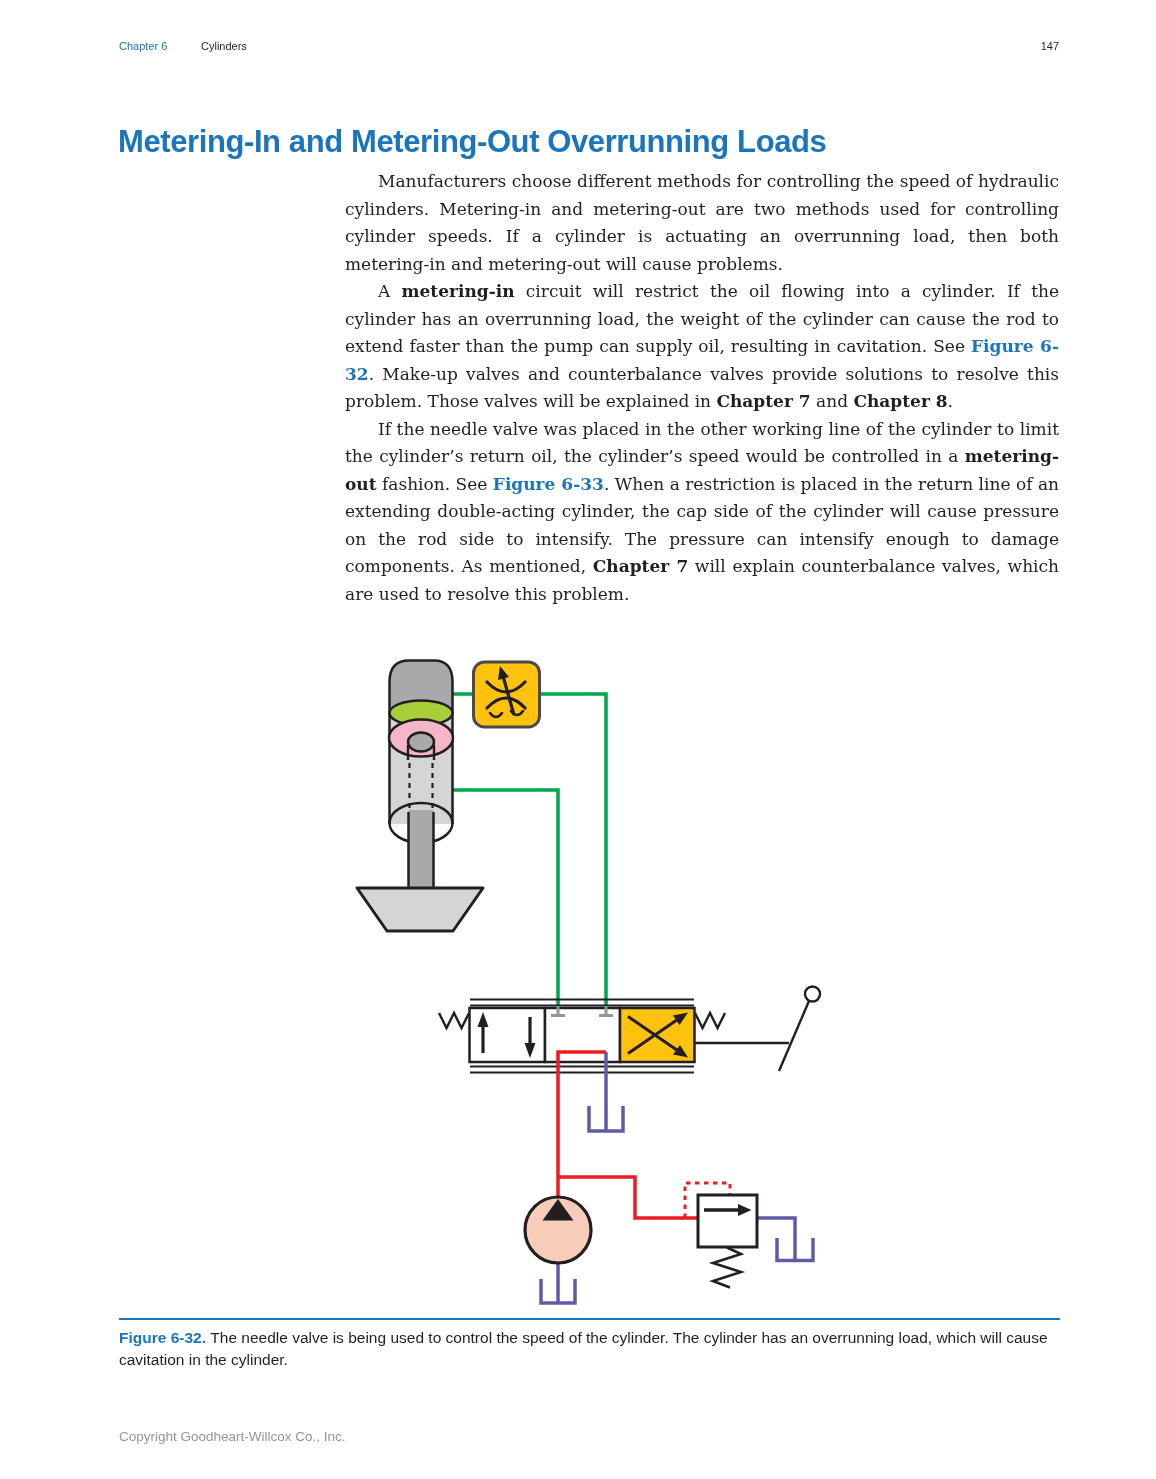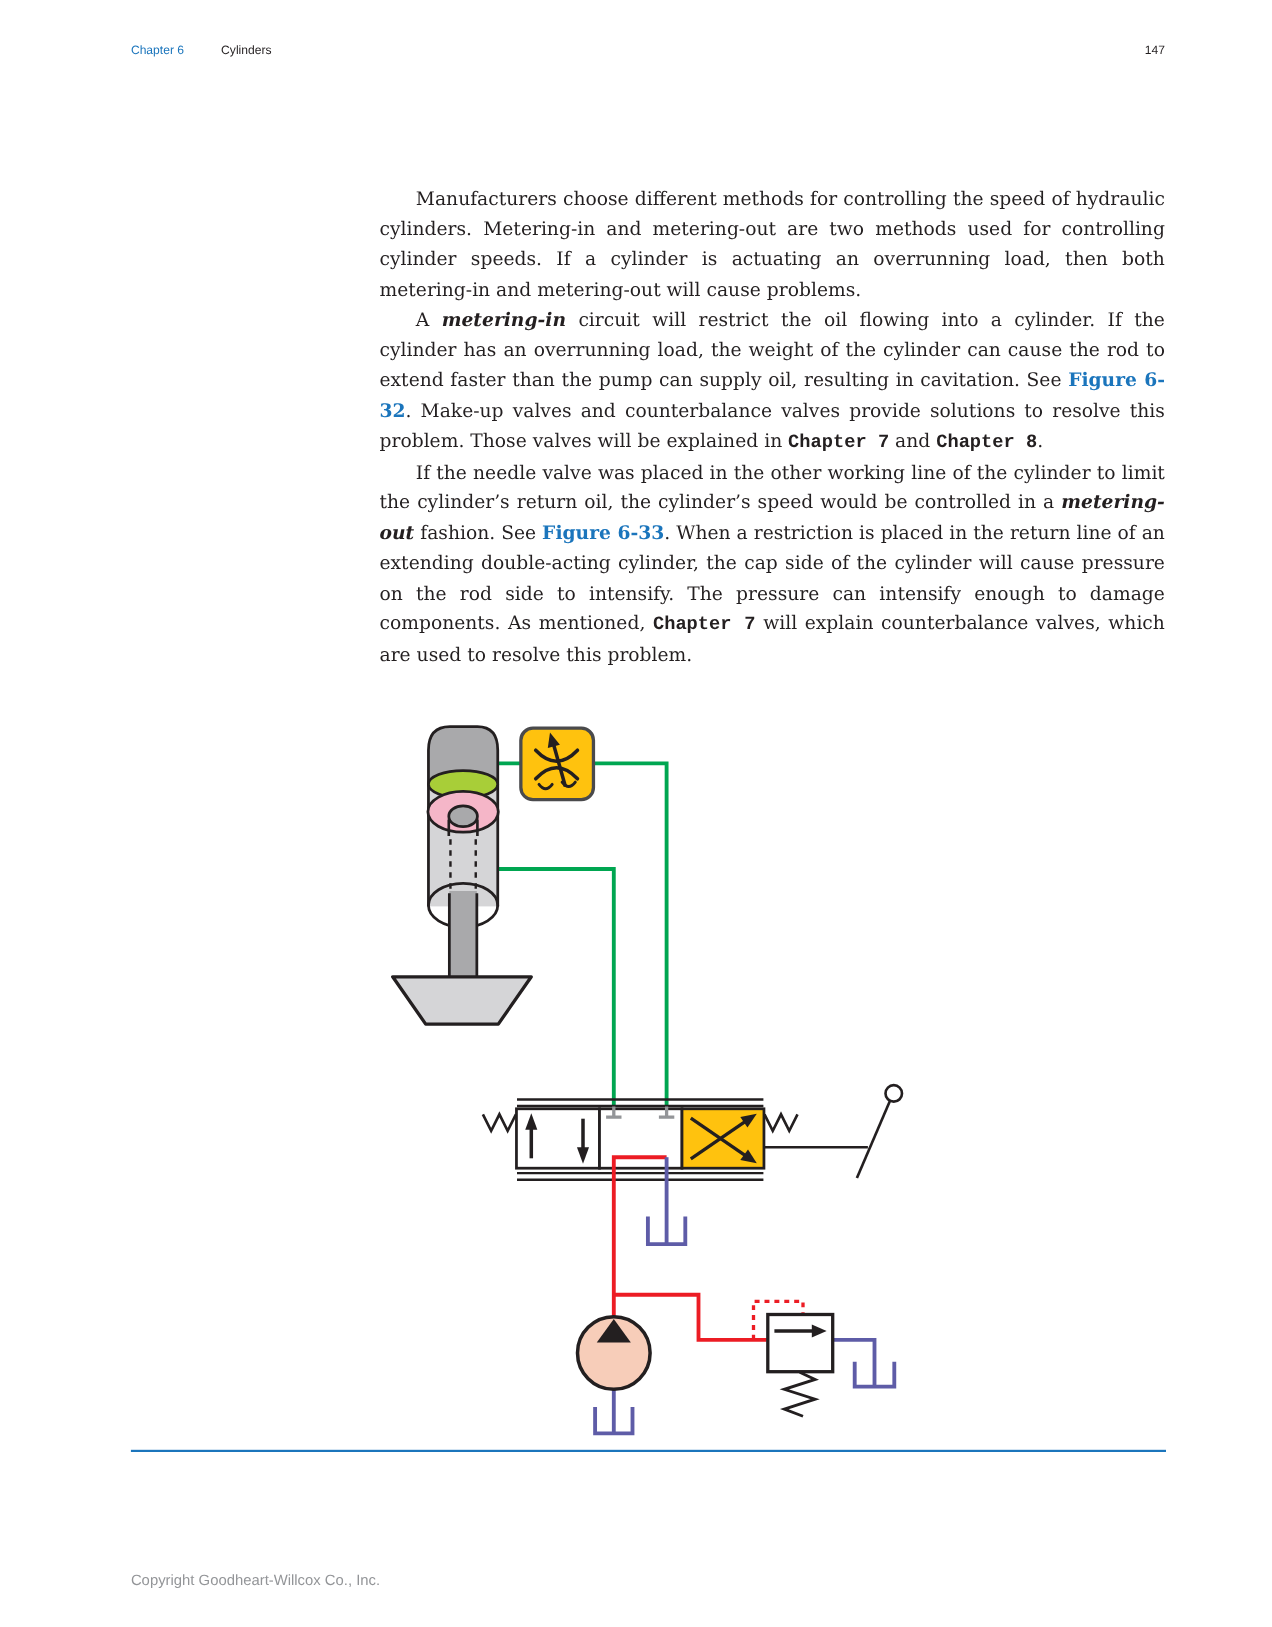--- a/index.html
+++ b/index.html
@@ -26,22 +26,22 @@
   }
   #body-text{
     position:absolute;left:345px;top:168px;width:714px;
     font-family:"DejaVu Serif",serif;
     font-size:17px;line-height:27.5px;
     color:var(--ink);
     text-align:justify;
   }
   #body-text p{margin:0;text-indent:33px;}
   .seg-plain{font-weight:normal;}
-  .seg-b{font-weight:bold;font-family:Liberation Mono, monospace;}
-  .seg-bi{font-weight:bold;font-style:italic;}
+  .seg-b{font-weight:bold;}
+  .seg-bi{font-weight:bold;}
   .seg-link{font-weight:bold;color:var(--blue);}
   .seg-figlabel{font-weight:bold;color:var(--blue);}
   #figure-area{position:absolute;left:340px;top:640px;width:530px;height:680px;}
   #caption-rule{
     position:absolute;left:119px;top:1318px;width:941px;height:2px;
     background:var(--blue);
   }
   #figure-caption{
     position:absolute;left:119px;top:1327px;width:941px;
     font-size:15.5px;line-height:21.5px;color:var(--ink);
@@ -53,20 +53,21 @@
 </style>
 </head>
 <body>
 
 <div id="page">
 
   <div class="hdr-item" id="chapter-label">Chapter 6</div>
   <div class="hdr-item" id="chapter-title">Cylinders</div>
   <div class="hdr-item" id="page-number">147</div>
 
+  <h1 id="main-title">Metering-In and Metering-Out Overrunning Loads</h1>
 
   <div id="body-text">
     <p><span class="seg-plain">Manufacturers choose different methods for controlling the speed of hydraulic cylinders. Metering-in and metering-out are two methods used for controlling cylinder speeds. If a cylinder is actuating an overrunning load, then both metering-in and metering-out will cause problems.</span></p>
     <p><span class="seg-plain">A </span><span class="seg-bi">metering-in</span><span class="seg-plain"> circuit will restrict the oil flowing into a cylinder. If the cylinder has an overrunning load, the weight of the cylinder can cause the rod to extend faster than the pump can supply oil, resulting in cavitation. See </span><span class="seg-link">Figure 6-32</span><span class="seg-plain">. Make-up valves and counterbalance valves provide solutions to resolve this problem. Those valves will be explained in </span><span class="seg-b">Chapter 7</span><span class="seg-plain"> and </span><span class="seg-b">Chapter 8</span><span class="seg-plain">.</span></p>
     <p><span class="seg-plain">If the needle valve was placed in the other working line of the cylinder to limit the cylinder’s return oil, the cylinder’s speed would be controlled in a </span><span class="seg-bi">metering-out</span><span class="seg-plain"> fashion. See </span><span class="seg-link">Figure 6-33</span><span class="seg-plain">. When a restriction is placed in the return line of an extending double-acting cylinder, the cap side of the cylinder will cause pressure on the rod side to intensify. The pressure can intensify enough to damage components. As mentioned, </span><span class="seg-b">Chapter 7</span><span class="seg-plain"> will explain counterbalance valves, which are used to resolve this problem.</span></p>
   </div>
 
   <div id="figure-area">
     <svg width="530" height="680" viewBox="340 640 530 680" xmlns="http://www.w3.org/2000/svg">
 
@@ -152,16 +153,17 @@
       <g>
         <rect x="698" y="1195" width="59" height="52" fill="#ffffff" stroke="#231f20" stroke-width="3"></rect>
         <line x1="704" y1="1210" x2="741" y2="1210" stroke="#231f20" stroke-width="3.4"></line>
         <polygon points="751.5,1210 738,1204 738,1216" fill="#231f20"></polygon>
         <polyline points="727,1247.5 741,1254 713,1263 741,1272 713,1281 730,1287.5" fill="none" stroke="#231f20" stroke-width="2.6"></polyline>
       </g>
     </svg>
   </div>
 
   <div id="caption-rule"></div>
+  <div id="figure-caption"><span class="seg-figlabel">Figure 6-32. </span><span class="seg-plain">The needle valve is being used to control the speed of the cylinder. The cylinder has an overrunning load, which will cause cavitation in the cylinder.</span></div>
 
   <div id="page-footer">Copyright Goodheart-Willcox Co., Inc.</div>
 
 </div>
 
 </body></html>

